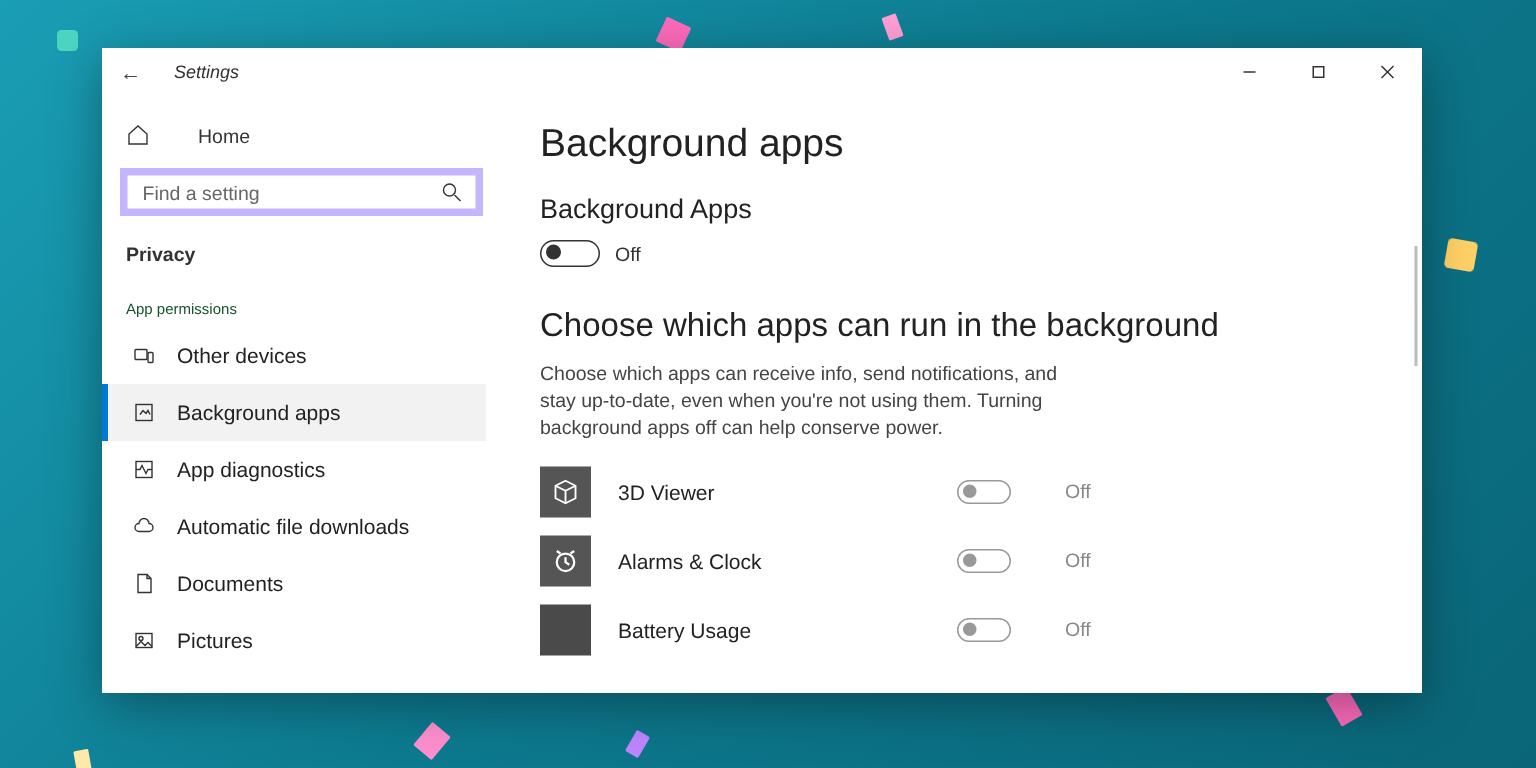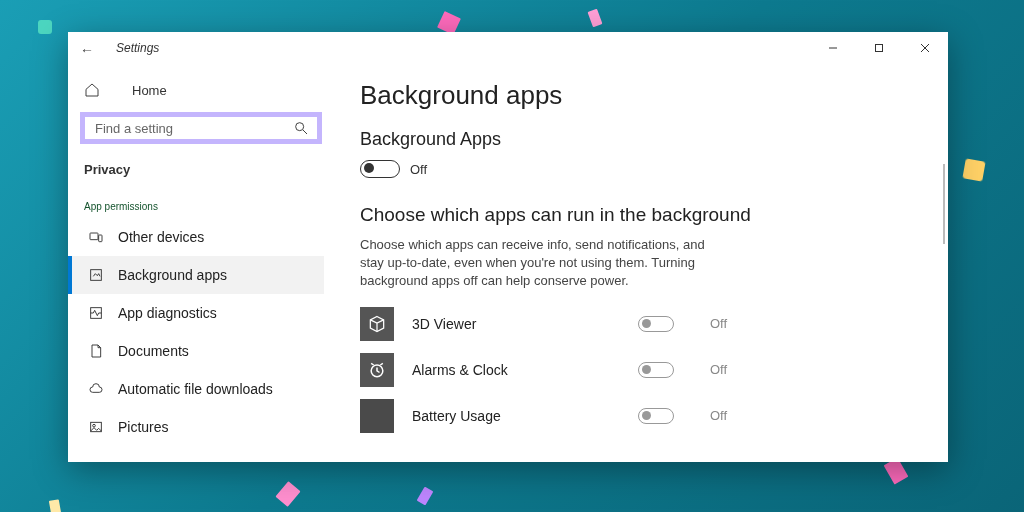--- a/index.html
+++ b/index.html
@@ -77,21 +77,21 @@
   .side-icon svg { width: 16px; height: 16px; stroke: #333; fill: none; stroke-width: 1.4; }
 
   .main {
     flex: 1; position: relative;
     padding: 16px 30px 0 26px;
     color: #222;
     overflow: hidden;
   }
   .main h1 { font-weight: 400; font-size: 26px; margin-bottom: 18px; }
   .main h2 { font-weight: 400; font-size: 18px; margin-bottom: 10px; }
-  .main h3 { font-weight: 400; font-size: 19px; margin: 26px 0 10px 0; }
+  .main h3 { font-weight: 400; font-size: 22px; margin: 26px 0 10px 0; }
   .hint { font-size: 13px; margin-bottom: 10px; }
   .desc { font-size: 13px; color: #444; max-width: 370px; line-height: 1.4; margin-bottom: 16px; }
 
   .toggle-row { display: flex; align-items: center; gap: 10px; }
   .toggle {
     width: 40px; height: 18px; border: 1.6px solid #333; border-radius: 10px;
     position: relative; display: inline-block;
   }
   .toggle::after {
     content: ""; position: absolute; left: 3px; top: 2.2px;
@@ -196,34 +196,34 @@
               <rect x="4" y="4" width="16" height="16"></rect>
               <path d="M4 12 h4 l2 -4 l4 8 l2 -4 h4"></path>
             </svg>
           </span>
         <span>App diagnostics</span>
       </div>
 
       <div class="side-item">
         <span class="side-icon">
             <svg viewBox="0 0 24 24">
+              <path d="M7 17 a4 4 0 0 1 0 -8 a5 5 0 0 1 10 0 a4 4 0 0 1 0 8 Z"></path>
+            </svg>
+          </span>
+        <span>Automatic file downloads</span>
+      </div>
+
+      <div class="side-item">
+        <span class="side-icon">
+            <svg viewBox="0 0 24 24">
               <path d="M6 3 h9 l4 4 v14 h-13 Z"></path>
               <path d="M15 3 v4 h4"></path>
             </svg>
           </span>
         <span>Documents</span>
-      </div>
-
-      <div class="side-item">
-        <span class="side-icon">
-            <svg viewBox="0 0 24 24">
-              <path d="M7 17 a4 4 0 0 1 0 -8 a5 5 0 0 1 10 0 a4 4 0 0 1 0 8 Z"></path>
-            </svg>
-          </span>
-        <span>Automatic file downloads</span>
       </div>
 
       <div class="side-item">
         <span class="side-icon">
             <svg viewBox="0 0 24 24">
               <rect x="4" y="5" width="16" height="14"></rect>
               <circle cx="9" cy="10" r="2"></circle>
               <path d="M4 18 l5 -5 l4 4 l3 -3 l4 4"></path>
             </svg>
           </span>

